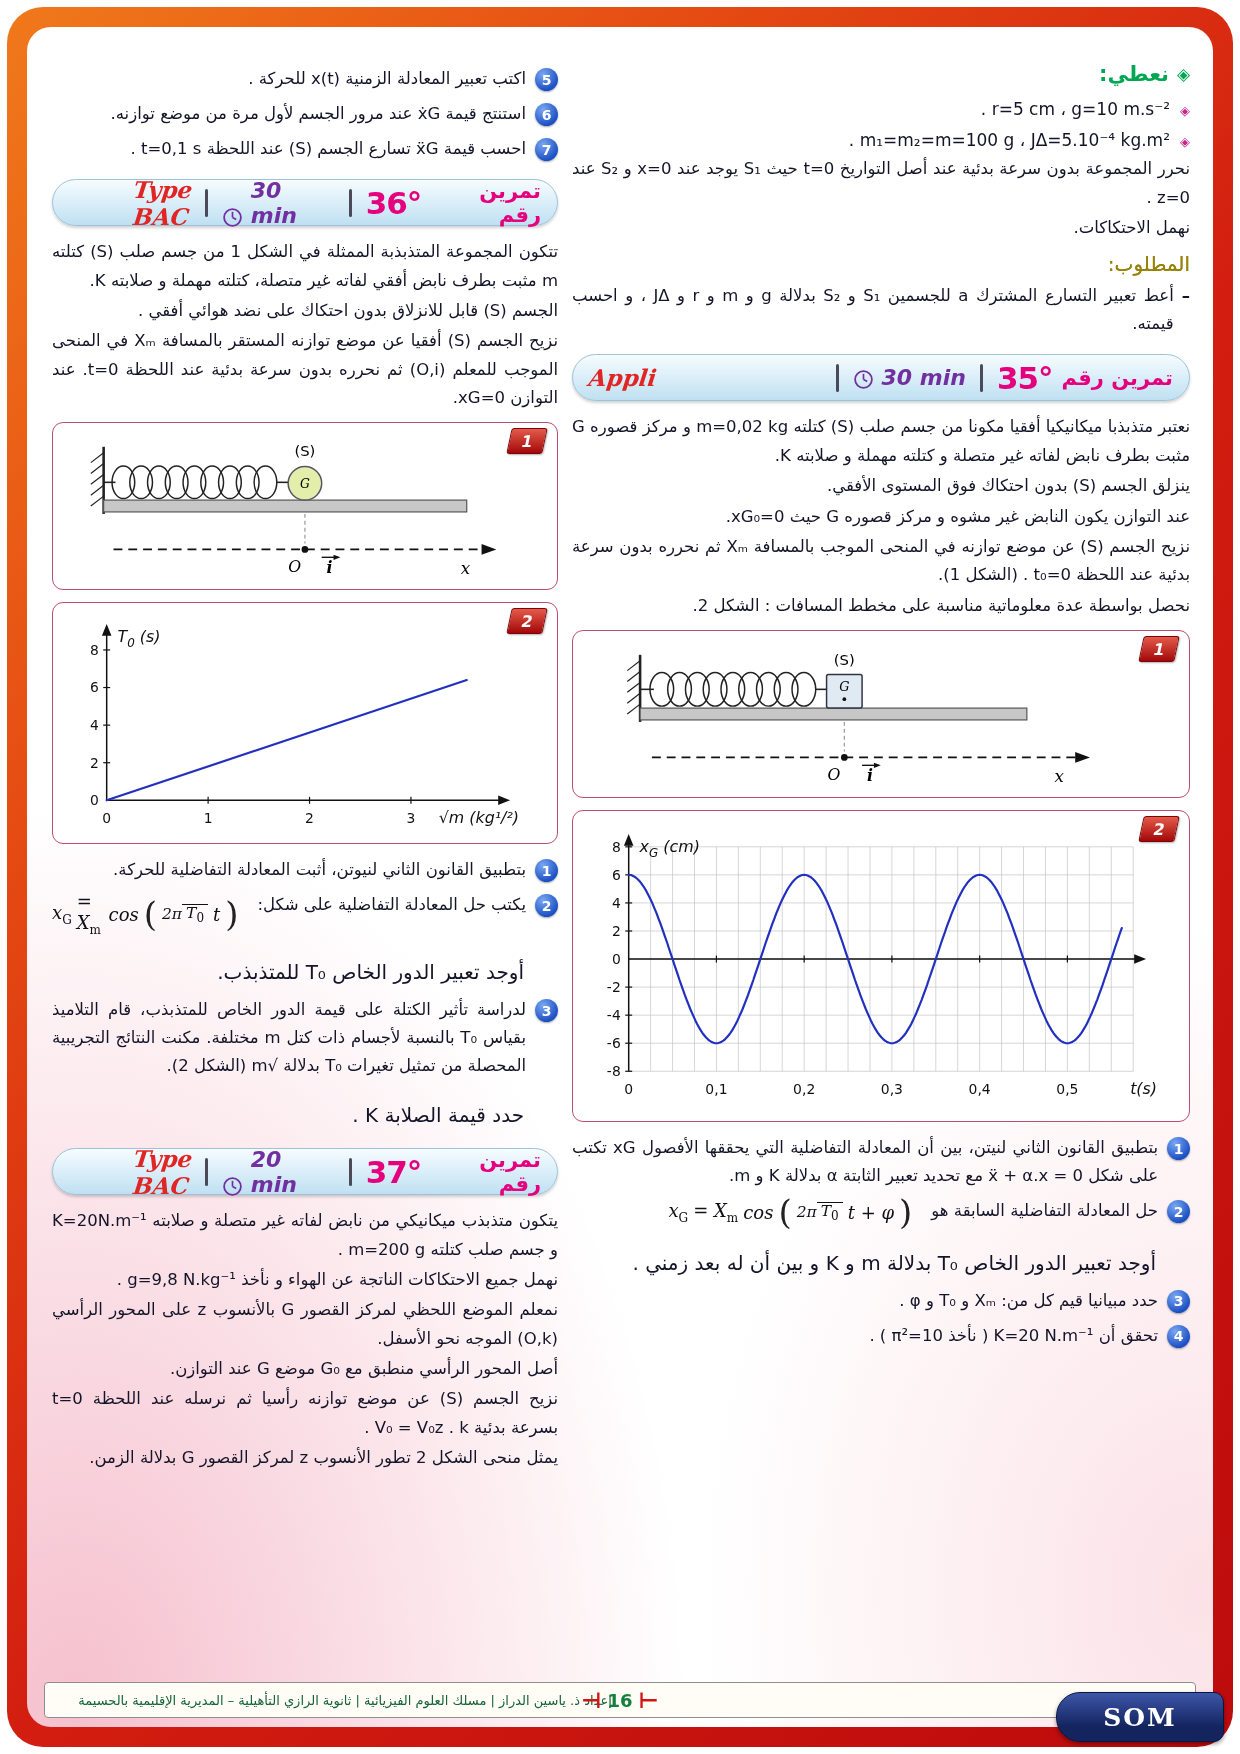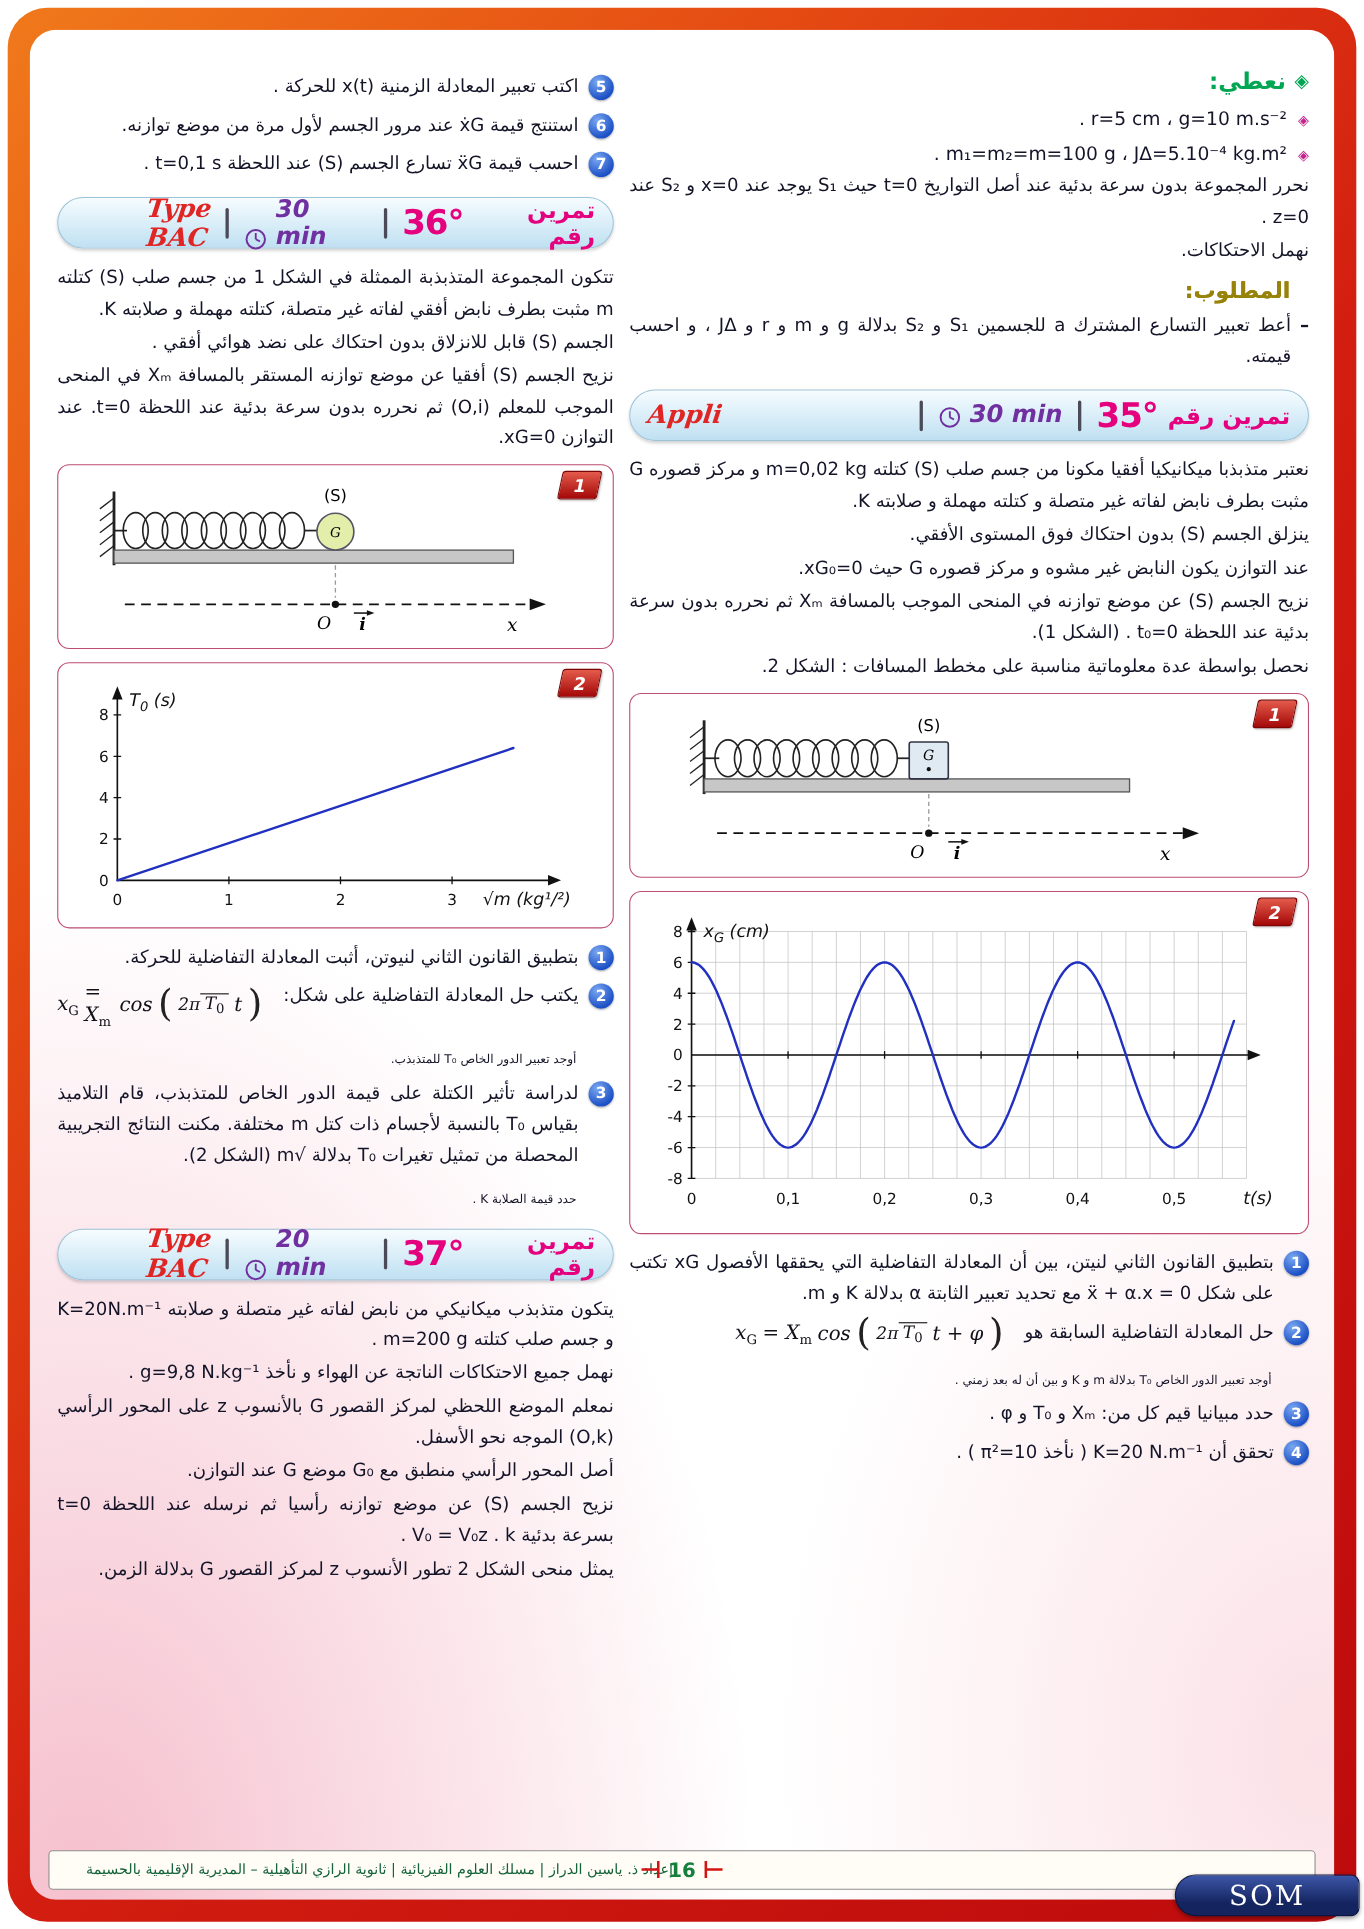--- a/index.html
+++ b/index.html
@@ -13,21 +13,21 @@
     radial-gradient(ellipse at 99% 92%, rgba(244,170,185,.35), rgba(255,255,255,0) 30%),
     #ffffff;}
   
   .col{position:absolute;direction:rtl}
   .col-right{left:572px;top:58px;width:618px}
   .col-left{left:52px;top:58px;width:506px}
   p.body{font-size:16.5px;line-height:1.72;text-align:justify;margin-bottom:2px}
   
   .h-given{color:#00a651;font-weight:bold;font-size:21px;margin:4px 0 8px;display:flex;align-items:center;gap:8px}
   .h-given .dia{color:#00a651;font-size:17px}
-  .h-request{color:#97820a;font-weight:bold;font-size:20px;margin:10px 17px 6px;text-shadow:0 0 .4px #97820a}
+  .h-request{color:#97820a;font-weight:normal;font-size:20px;margin:10px 0 6px;text-shadow:0 0 .4px #97820a}
   .bullet-line{display:flex;align-items:baseline;gap:10px;font-size:17px;line-height:1.8;justify-content:flex-start}
   .bullet-line .dia{color:#c3258c;font-size:13px;flex:none}
   .dash-item{display:flex;gap:8px;font-size:16.5px;line-height:1.7;text-align:justify}
   .dash-item .dash{flex:none;font-weight:bold}
   
   .exh{direction:rtl;display:flex;align-items:center;height:47px;border-radius:24px;margin:16px 0 12px;
     background:linear-gradient(#f6fcff,#d8edf8 55%,#bfe0f2);border:1px solid #9dc3d8;
     box-shadow:0 2px 3px rgba(0,0,0,.18);padding:0 16px}
   .exh .title{color:#e5007d;font-weight:bold;font-size:21px;display:flex;align-items:center;gap:9px}
   .exh .num{font-size:31px;font-weight:bold;letter-spacing:-1px}
@@ -39,38 +39,38 @@
   .fig{position:relative;border:1.6px solid #bd4d72;border-radius:11px;background:#fff;margin:10px 0 12px;padding:10px 6px 6px;direction:ltr}
   .figbadge{position:absolute;top:5px;right:12px;width:36px;height:26px;transform:skewX(-12deg);
     background:linear-gradient(#e45b4b,#a30808);border:1px solid #7c0404;color:#fff;font-weight:bold;
     font-size:16px;display:flex;align-items:center;justify-content:center;border-radius:3px;box-shadow:1px 1px 2px rgba(0,0,0,.3)}
   
   .q{display:flex;direction:rtl;align-items:flex-start;margin:7px 0;gap:9px}
   .qnum{flex:none;width:23px;height:23px;margin-top:3px;border-radius:50%;
     background:radial-gradient(circle at 35% 28%,#7aa8f2,#1b4fc4 72%);color:#fff;font-weight:bold;font-size:14px;
     display:flex;align-items:center;justify-content:center;box-shadow:0 1px 2px rgba(0,0,0,.35)}
   .qtext{flex:1;font-size:16.5px;line-height:1.7;text-align:justify}
-  .after{padding-right:34px;font-size:11px;line-height:1.7;margin:18px 0 6px}
+  .after{padding-right:34px;font-size:20px;line-height:1.7;margin:18px 0 6px}
   
   .formula{direction:ltr;display:inline-flex;align-items:center;gap:5px;font-family:"DejaVu Serif",serif;
     font-style:italic;font-size:18px;color:#101018;margin-inline-start:auto;margin-inline-end:10px}
   .formula sub{font-size:12px;font-style:normal}
   .frac{display:inline-flex;align-items:center;line-height:1.1;font-size:15.5px}
   .frac .den{border-top:1.5px solid #111;padding:0 4px}
   .paren{font-size:34px;font-weight:200;font-style:normal;line-height:.9;color:#222}
   
   .footerbar{position:absolute;left:44px;right:44px;bottom:36px;height:36px;border:1px solid #8f8f8f;border-radius:4px;
     background:#fffdf6;display:flex;align-items:center}
   .footer-text{position:absolute;left:20px;width:560px;text-align:center;direction:rtl;font-size:13px;color:#14633a;font-weight:normal}
   .pagemark{position:absolute;left:50%;transform:translateX(-50%);display:flex;align-items:center;gap:6px;direction:ltr}
   .pagemark .tick{color:#d11414;font-size:22px;font-weight:bold}
   .pagemark .pnum{font-size:18px;font-weight:bold;color:#15803d}
-  .som{position:absolute;right:4px;bottom:12px;width:168px;height:38px;border-radius:24px 10px 10px 24px;
+  .som{position:absolute;right:16px;bottom:12px;width:168px;height:50px;border-radius:24px 10px 10px 24px;
     background:linear-gradient(#3d56a8,#13245f 70%);color:#fff;font-family:"DejaVu Serif",serif;font-size:25px;
-    font-weight:normal;letter-spacing:2px;display:flex;align-items:center;justify-content:center;
+    font-weight:bold;letter-spacing:2px;display:flex;align-items:center;justify-content:center;
     box-shadow:0 2px 4px rgba(0,0,0,.4);border:1px solid #0b1640;cursor:pointer}
   svg text{font-family:"DejaVu Sans",sans-serif}
   .serif-i{font-family:"DejaVu Serif",serif;font-style:italic}
 </style>
 </head>
 <body>
 
 <div class="frame"></div>
 <div class="paper"></div>
 

